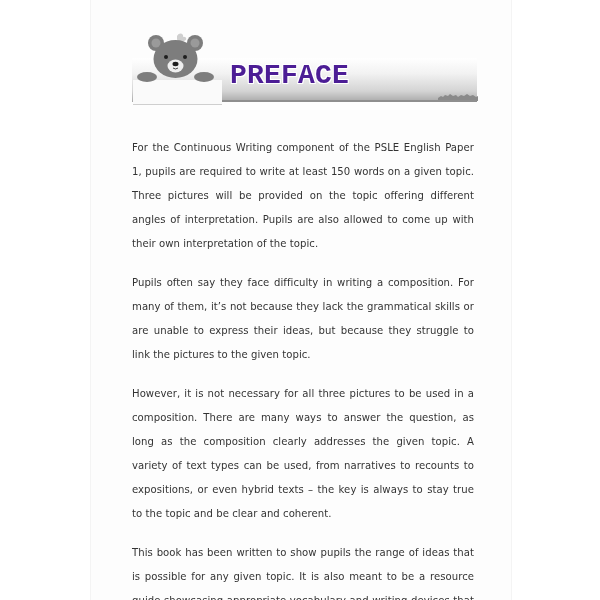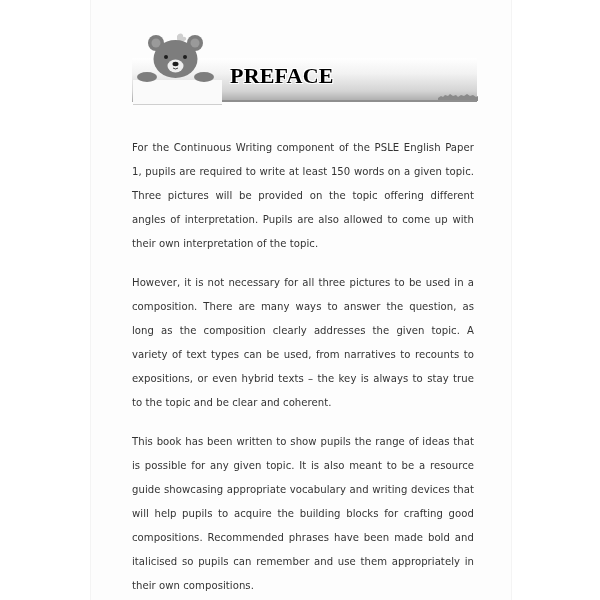--- a/index.html
+++ b/index.html
@@ -61,25 +61,25 @@
       position: absolute;
       left: 137px;
       top: 32px;
       width: 78px;
       height: 56px;
     }
     .title {
       position: absolute;
       left: 230px;
       top: 62px;
-      font-family: Liberation Serif, serif;
+      font-family: Liberation Mono, monospace;
       font-weight: bold;
-      font-size: 22px;
+      font-size: 28px;
       letter-spacing: 0.2px;
-      color: #000000;
+      color: #4c1d95;
       text-shadow:
         -1px -1px 0 #ffffff, 1px -1px 0 #ffffff,
         -1px 1px 0 #ffffff, 1px 1px 0 #ffffff,
         0 0 2px #ffffff;
       line-height: 28px;
     }
     
     .content {
       position: absolute;
       left: 132px;
@@ -127,15 +127,16 @@
 
   <ellipse cx="38.5" cy="34" rx="8" ry="6.5" fill="#eeeeee"></ellipse>
   <ellipse cx="38.5" cy="32" rx="3" ry="2.2" fill="#1e1e1e"></ellipse>
   <path d="M36 36 Q38.5 38 41 36" stroke="#1e1e1e" stroke-width="0.8" fill="none"></path>
 </svg>
 
 <div class="title">PREFACE</div>
 
 <div class="content">
   <p>For the Continuous Writing component of the PSLE English Paper 1, pupils are required to write at least 150 words on a given topic. Three pictures will be provided on the topic offering different angles of interpretation. Pupils are also allowed to come up with their own interpretation of the topic.</p>
+  <p>Pupils often say they face difficulty in writing a composition. For many of them, it’s not because they lack the grammatical skills or are unable to express their ideas, but because they struggle to link the pictures to the given topic.</p>
   <p>However, it is not necessary for all three pictures to be used in a composition. There are many ways to answer the question, as long as the composition clearly addresses the given topic. A variety of text types can be used, from narratives to recounts to expositions, or even hybrid texts – the key is always to stay true to the topic and be clear and coherent.</p>
   <p>This book has been written to show pupils the range of ideas that is possible for any given topic. It is also meant to be a resource guide showcasing appropriate vocabulary and writing devices that will help pupils to acquire the building blocks for crafting good compositions. Recommended phrases have been made bold and italicised so pupils can remember and use them appropriately in their own compositions.</p>
 </div>
 
 </body></html>

